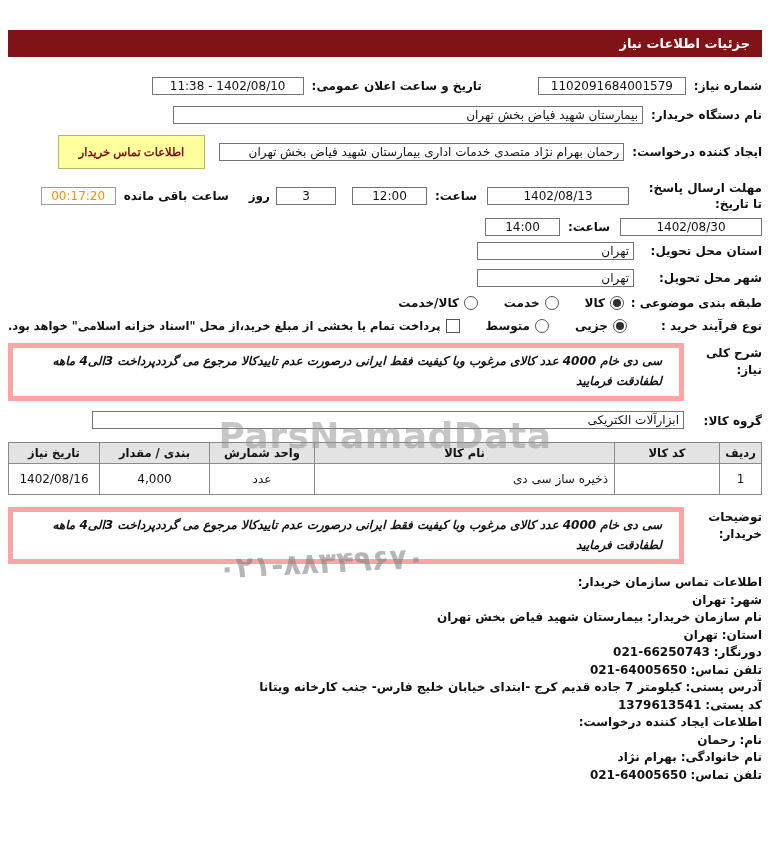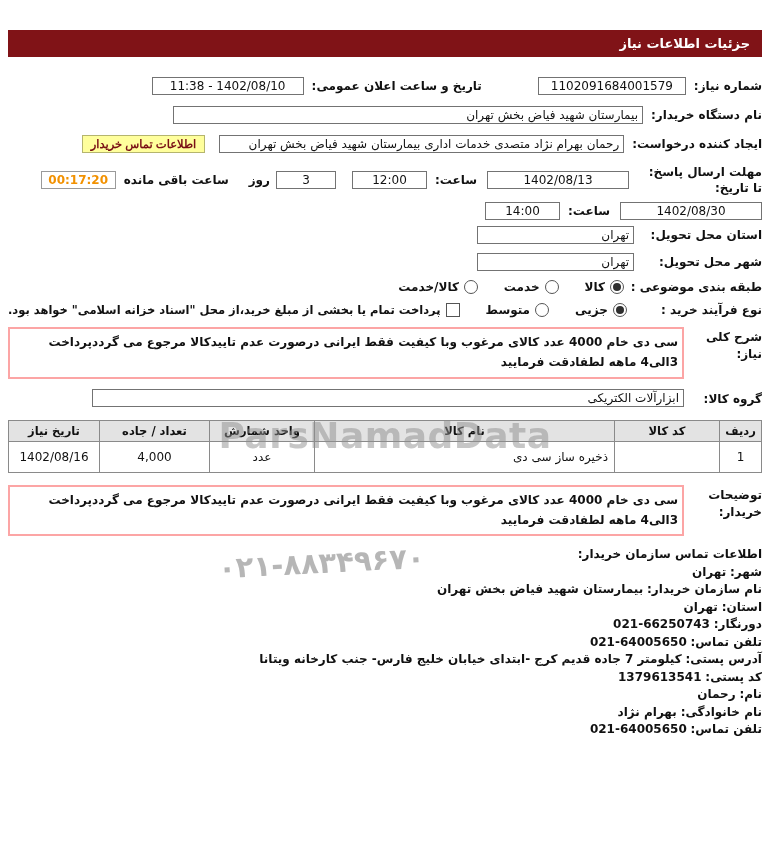--- a/index.html
+++ b/index.html
@@ -35,42 +35,42 @@
     border:1px solid #737373;background:#fff;height:18px;line-height:16px;
     padding:0 4px;box-sizing:border-box;font-size:12px;overflow:hidden;white-space:nowrap;
   }
   .center{text-align:center}
   .w60{width:60px}.w75{width:75px}.w142{width:142px}.w148{width:148px}.w152{width:152px}
   .w157{width:157px}.w405{width:405px}.w470{width:470px}.w592{width:592px}
   .g6{margin-right:6px}.g10{margin-right:10px}.g12{margin-right:12px}.g14{margin-right:14px}
   .g16{margin-right:16px}.g26{margin-right:26px}.g56{margin-right:56px}
   .btn-contact{
     background:#ffff9c;border:1px solid #b5b56e;color:#7a1116;font-weight:bold;
-    font-size:11.5px;height:18px;line-height:16px;padding:0 8px;box-sizing:border-box;
+    font-size:11.5px;height:34px;line-height:16px;padding:0 20px;box-sizing:border-box;
     cursor:pointer;white-space:nowrap;
   }
-  .remaining{color:#f29100;font-weight:bold;border-color:#9a9a9a;}
+  .remaining{color:#f29100;font-weight:normal;border-color:#9a9a9a;}
   .opt{display:flex;align-items:center;}
   .opt-label{font-weight:bold;}
   .radio{
     width:12px;height:12px;border:1px solid #555;border-radius:50%;
     background:#fff;position:relative;margin-left:5px;flex:none;
   }
   .radio[data-selected="true"]::after{
     content:"";position:absolute;top:2px;left:2px;right:2px;bottom:2px;
     background:#2f2f2f;border-radius:50%;
   }
   .checkbox{
     width:12px;height:12px;border:1px solid #555;background:#fff;margin-left:5px;flex:none;position:relative;
   }
   .chk-label{font-weight:bold;font-size:11.5px;white-space:nowrap;}
   .desc-row{display:flex;align-items:flex-start;font-size:12px;}
   .descbox{
-    flex:1;border:2px solid #fca5a5;background:#fff;min-height:38px;
-    padding:4px 4px;font-weight:bold;line-height:1.65;box-sizing:border-box;
+    flex:1;border:5px solid #fca5a5;background:#fff;min-height:38px;
+    padding:4px 17px;font-weight:bold;line-height:1.65;box-sizing:border-box;font-style:italic;
   }
   .section-title{font-size:13px;font-weight:bold;margin:2px 0 10px 0;}
   table.goods-table{border-collapse:collapse;width:100%;table-layout:fixed;margin-bottom:12px;}
   table.goods-table th{
     background:#e3e3e3;border:1px solid #8a8a8a;font-size:11.5px;font-weight:bold;
     height:20px;padding:0 3px;
   }
   table.goods-table td{
     border:1px solid #8a8a8a;font-size:12px;height:30px;padding:0 6px;background:#fff;
     overflow:hidden;white-space:nowrap;
@@ -196,21 +196,21 @@
         <col style="width:105px">
           <col style="width:110px">
           <col>
       </colgroup>
       <thead>
         <tr>
           <th>ردیف</th>
           <th>کد کالا</th>
           <th>نام کالا</th>
           <th>واحد شمارش</th>
-          <th>تعداد / جاده</th>
+          <th>بندی / مقدار</th>
           <th>تاریخ نیاز</th>
         </tr>
       </thead>
       <tbody>
         <tr>
           <td class="center">1</td>
           <td class="center"></td>
           <td class="right">ذخیره ساز سی دی</td>
           <td class="center">عدد</td>
           <td class="center">4,000</td>
@@ -251,20 +251,24 @@
       </div>
       <div class="contact-line">
         <span class="c-lbl">آدرس پستی:</span>
         <span class="c-val">کیلومتر 7 جاده قدیم کرج -ابتدای خیابان خلیج فارس- جنب کارخانه ویتانا</span>
       </div>
       <div class="contact-line">
         <span class="c-lbl">کد پستی:</span>
         <span class="c-val" dir="ltr">1379613541</span>
       </div>
       <div class="contact-line">
+        <span class="c-lbl">اطلاعات ایجاد کننده درخواست:</span>
+        <span class="c-val"></span>
+      </div>
+      <div class="contact-line">
         <span class="c-lbl">نام:</span>
         <span class="c-val">رحمان</span>
       </div>
       <div class="contact-line">
         <span class="c-lbl">نام خانوادگی:</span>
         <span class="c-val">بهرام نژاد</span>
       </div>
       <div class="contact-line">
         <span class="c-lbl">تلفن تماس:</span>
         <span class="c-val" dir="ltr">021-64005650</span>

